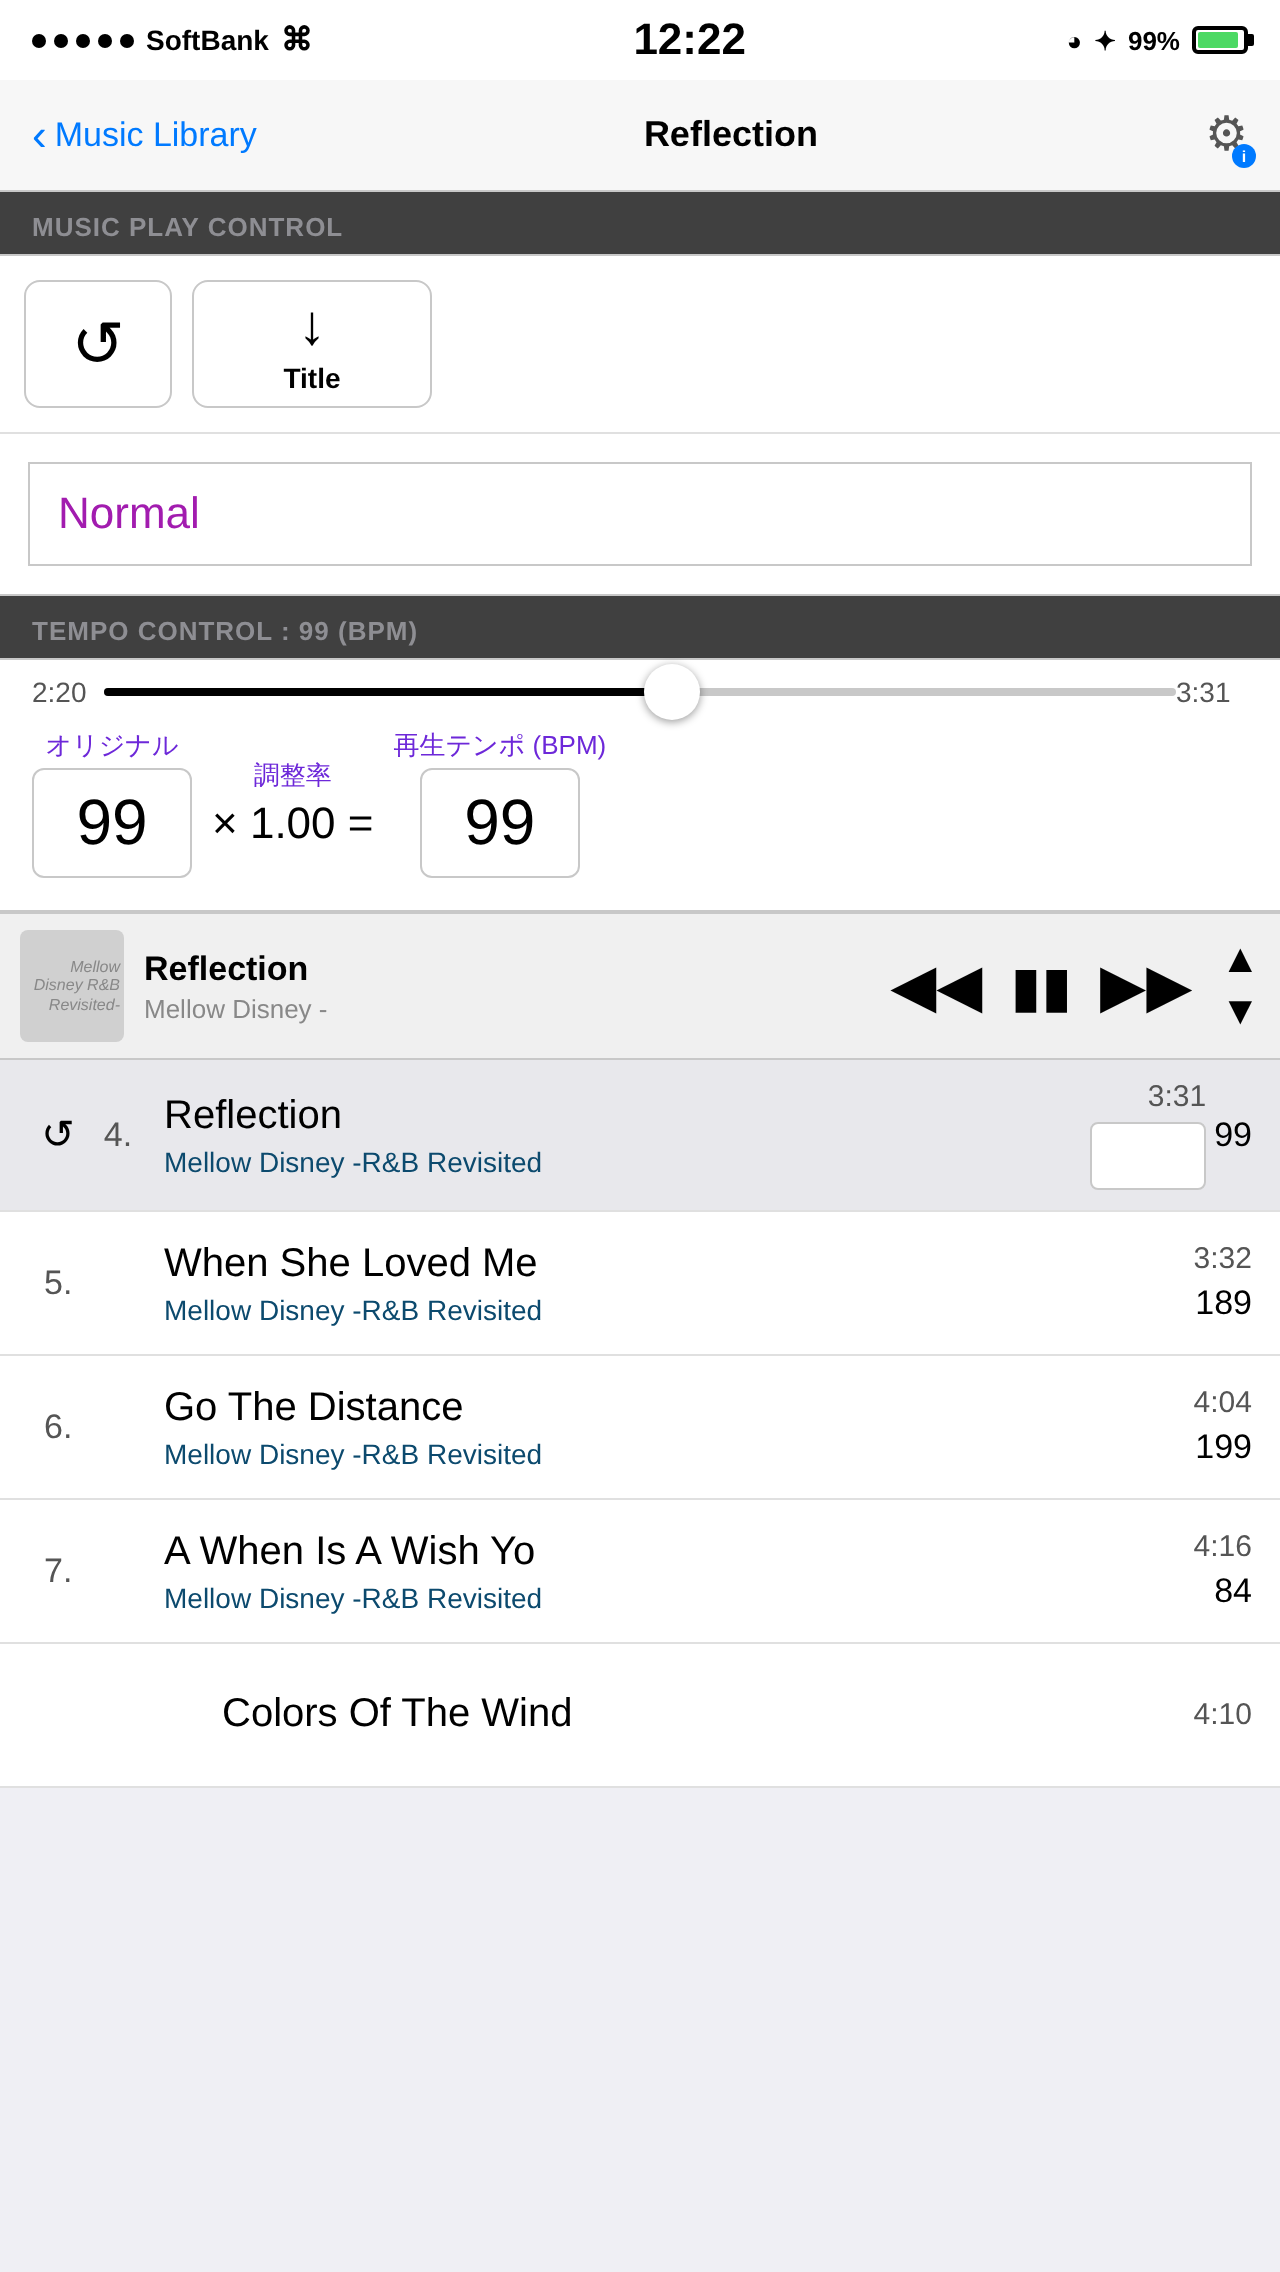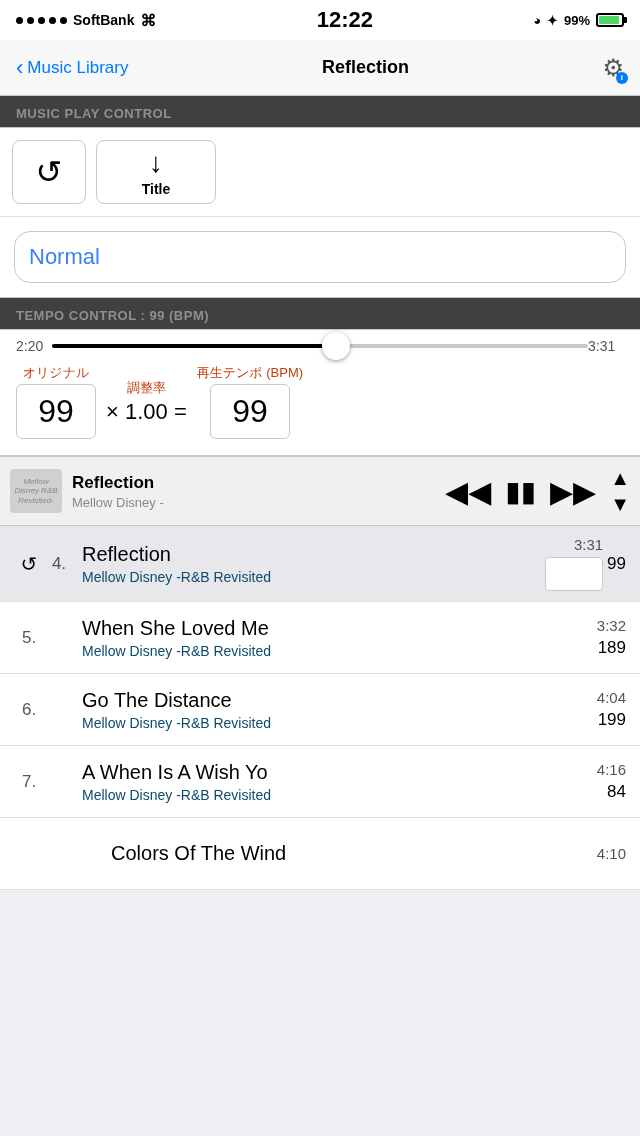--- a/index.html
+++ b/index.html
@@ -122,25 +122,25 @@
       font-weight: 300;
     }
 
     
     .normal-row {
       padding: 14px 14px;
     }
     .normal-input {
       width: 100%;
       border: 1px solid #c8c8c8;
-      border-radius: 16px;
+      border-radius: 0;
       padding: 12px 14px;
       font-size: 22px;
       background: #fff;
-      color: #3b82f6;
+      color: #a21caf;
     }
 
     
     .tempo-values-row {
       display: flex;
       align-items: center;
       padding: 6px 16px 16px;
       gap: 0;
     }
     .tempo-box {
@@ -153,21 +153,21 @@
       min-width: 80px;
       background: #fff;
     }
     .tempo-operator {
       font-size: 22px;
       padding: 0 10px;
       color: #000;
     }
     .tempo-label {
       font-size: 13px;
-      color: #c2410c;
+      color: #6d28d9;
       text-align: center;
       margin-bottom: 2px;
     }
     .tempo-group { display: flex; flex-direction: column; align-items: center; }
 
     
     .slider-container {
       padding: 8px 16px 4px;
       display: flex;
       align-items: center;
@@ -203,29 +203,29 @@
       background: #f0f0f0;
       border-top: 1px solid #c8c8c8;
       border-bottom: 1px solid #c8c8c8;
       display: flex;
       align-items: center;
       padding: 8px 10px;
       gap: 10px;
       min-height: 70px;
     }
     .album-art-placeholder {
-      width: 52px; height: 44px;
+      width: 52px; height: 56px;
       background: #d0d0d0;
       border-radius: 4px;
       display: flex;
       align-items: center;
       justify-content: center;
       font-size: 9px;
       color: #888;
-      text-align: center;
+      text-align: right;
       font-style: italic;
       line-height: 1.2;
       flex-shrink: 0;
     }
     .now-playing-info { flex: 1; }
     .now-playing-title { font-size: 17px; font-weight: 600; }
     .now-playing-subtitle { font-size: 13px; color: #888; margin-top: 2px; }
     .playback-controls { display: flex; align-items: center; gap: 14px; }
     .play-btn { font-size: 28px; color: #000; }
     .skip-btn { font-size: 30px; color: #000; }

